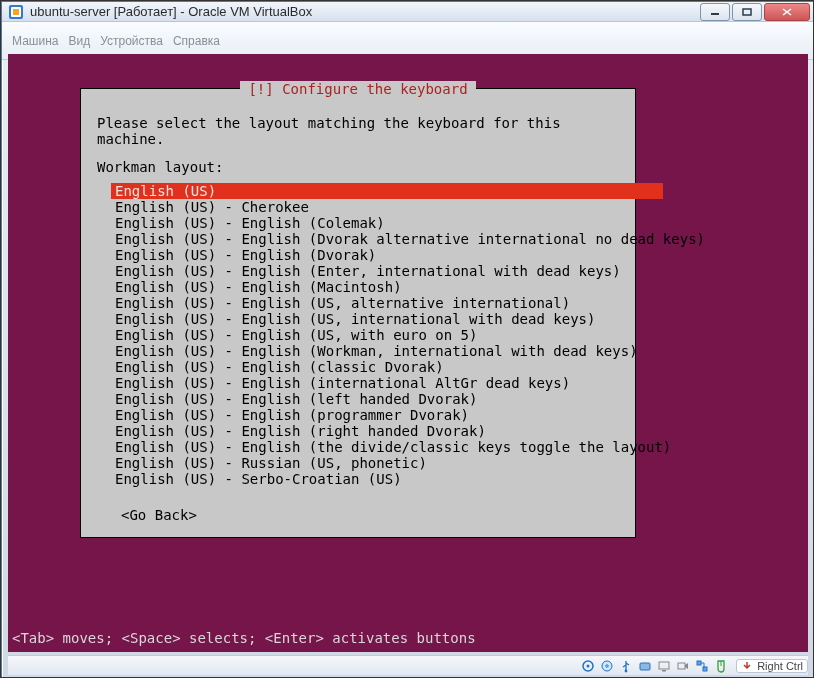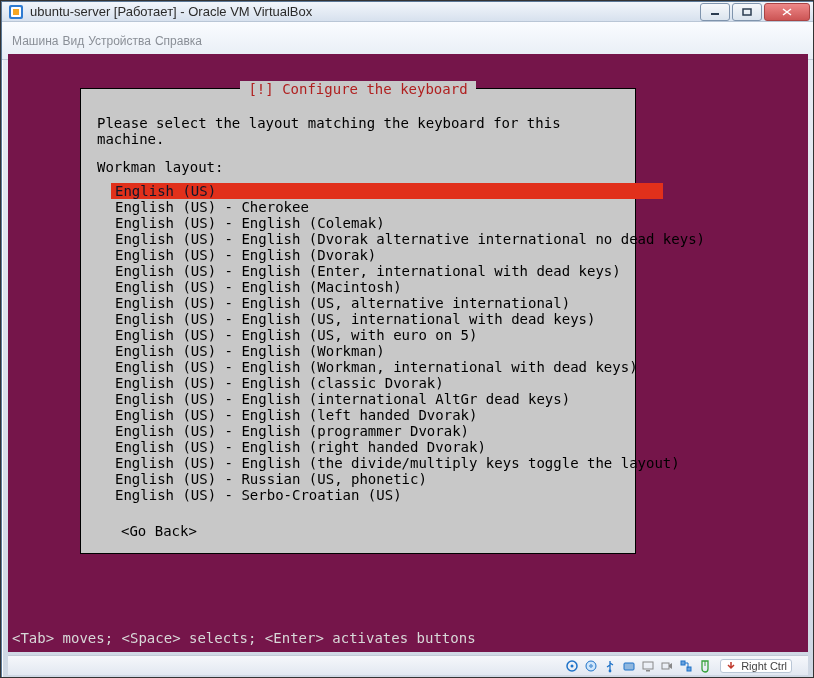--- a/index.html
+++ b/index.html
@@ -50,21 +50,21 @@
     background: linear-gradient(#f6f8fb, #dbe4ee);
     display: inline-flex; align-items:center; justify-content:center;
     font-size: 10px; color: #2b3c50;
     cursor: pointer;
   }
   .win-btn.close { background: linear-gradient(#e88, #c55); color:#fff; border-color:#a44; width:46px;}
   .menubar {
     height: 38px;
     display: flex;
     align-items: center;
-    gap: 4px;
+    gap: 10px;
     padding: 0 10px;
     background: linear-gradient(#fafcff, #e7edf5);
     border-bottom: 1px solid #c1cad6;
     color: #8a8f97;
     font-size: 12px;
   }
   .menubar span { cursor: default; }
   
   .vm-display {
     position: absolute;
@@ -106,21 +106,21 @@
   .layout-list {
     margin: 0 0 0 14px;
   }
   .layout-item {
     white-space: pre;
     padding: 0 4px;
     cursor: pointer;
   }
   .layout-item.selected {
     background: #e1301b;
-    color: #0f172a;
+    color: #e5e5e5;
     display: block;
     width: 552px;
   }
   .go-back {
     margin: 20px 0 0 24px;
     cursor: pointer;
     display: inline-block;
   }
   .hint-bar {
     position: absolute;
@@ -130,21 +130,21 @@
   
   .statusbar {
     position: absolute;
     left: 6px; right: 6px; bottom: 3px;
     height: 20px;
     background: linear-gradient(#f5f7fb, #e2e8f1);
     border-top: 1px solid #c1cad6;
     display: flex;
     align-items: center;
     justify-content: flex-end;
-    padding: 0 16px;
+    padding: 0 0;
     gap: 3px;
     font-size: 11px;
     color: #444;
   }
   .sb-icon {
     width: 16px; height: 16px;
     display: inline-flex; align-items:center; justify-content:center;
     font-size: 12px;
   }
   .host-key {
@@ -211,28 +211,27 @@
               <div class="layout-item selected">English (US)</div>
               <div class="layout-item">English (US) - Cherokee</div>
               <div class="layout-item">English (US) - English (Colemak)</div>
               <div class="layout-item">English (US) - English (Dvorak alternative international no dead keys)</div>
               <div class="layout-item">English (US) - English (Dvorak)</div>
               <div class="layout-item">English (US) - English (Enter, international with dead keys)</div>
               <div class="layout-item">English (US) - English (Macintosh)</div>
               <div class="layout-item">English (US) - English (US, alternative international)</div>
               <div class="layout-item">English (US) - English (US, international with dead keys)</div>
               <div class="layout-item">English (US) - English (US, with euro on 5)</div>
-              <div class="layout-item">English (US) - English (Workman)</div>
               <div class="layout-item">English (US) - English (Workman, international with dead keys)</div>
               <div class="layout-item">English (US) - English (classic Dvorak)</div>
               <div class="layout-item">English (US) - English (international AltGr dead keys)</div>
               <div class="layout-item">English (US) - English (left handed Dvorak)</div>
               <div class="layout-item">English (US) - English (programmer Dvorak)</div>
               <div class="layout-item">English (US) - English (right handed Dvorak)</div>
-              <div class="layout-item">English (US) - English (the divide/multiply keys toggle the layout)</div>
+              <div class="layout-item">English (US) - English (the divide/classic keys toggle the layout)</div>
               <div class="layout-item">English (US) - Russian (US, phonetic)</div>
               <div class="layout-item">English (US) - Serbo-Croatian (US)</div>
             </div>
           <div class="go-back">&lt;Go Back&gt;</div>
         </div>
       </div>
 
       <div class="hint-bar">&lt;Tab&gt; moves; &lt;Space&gt; selects; &lt;Enter&gt; activates buttons</div>
     </div>
   </div>

